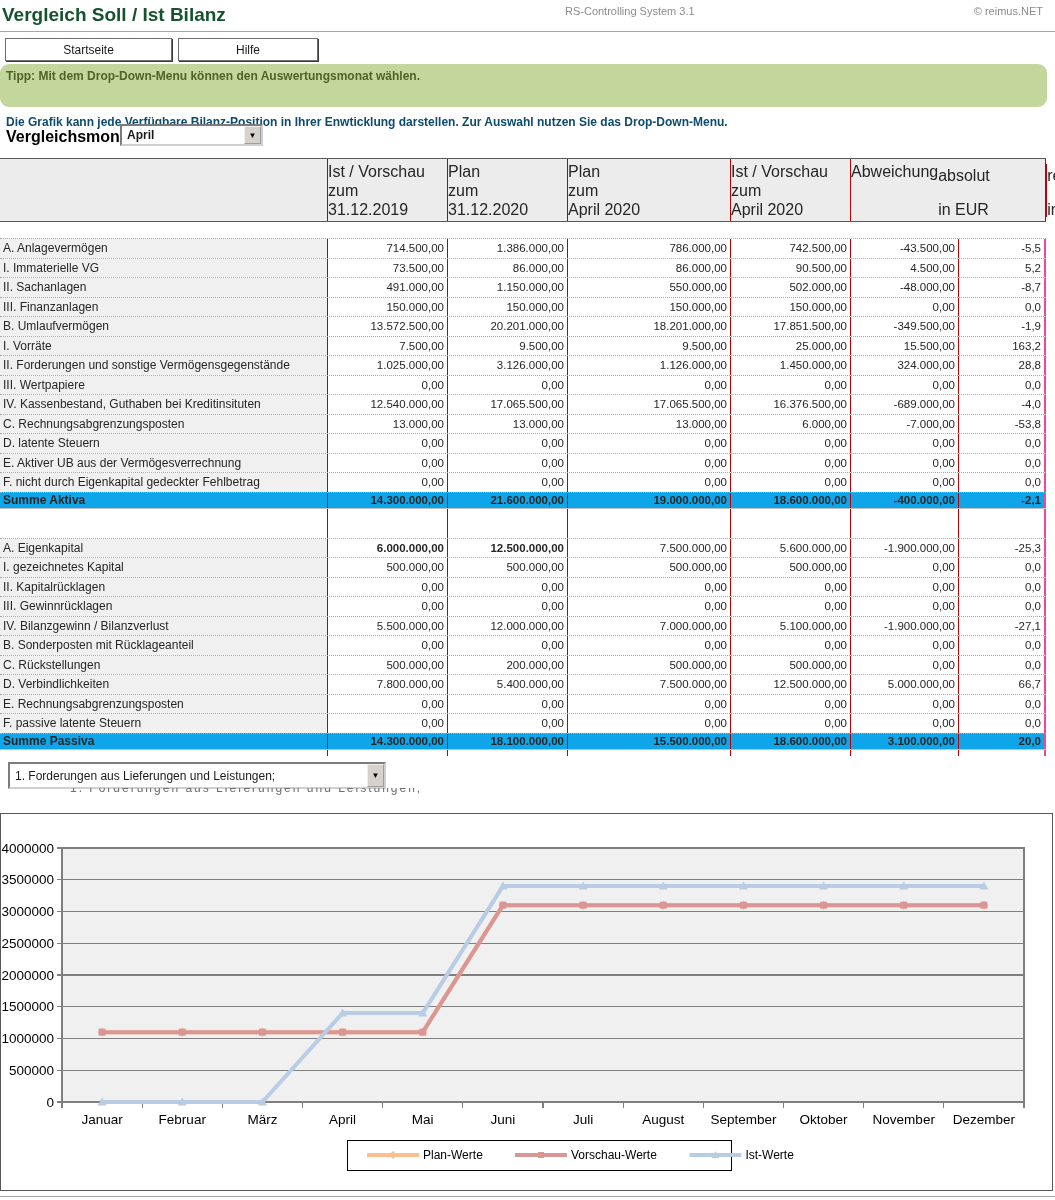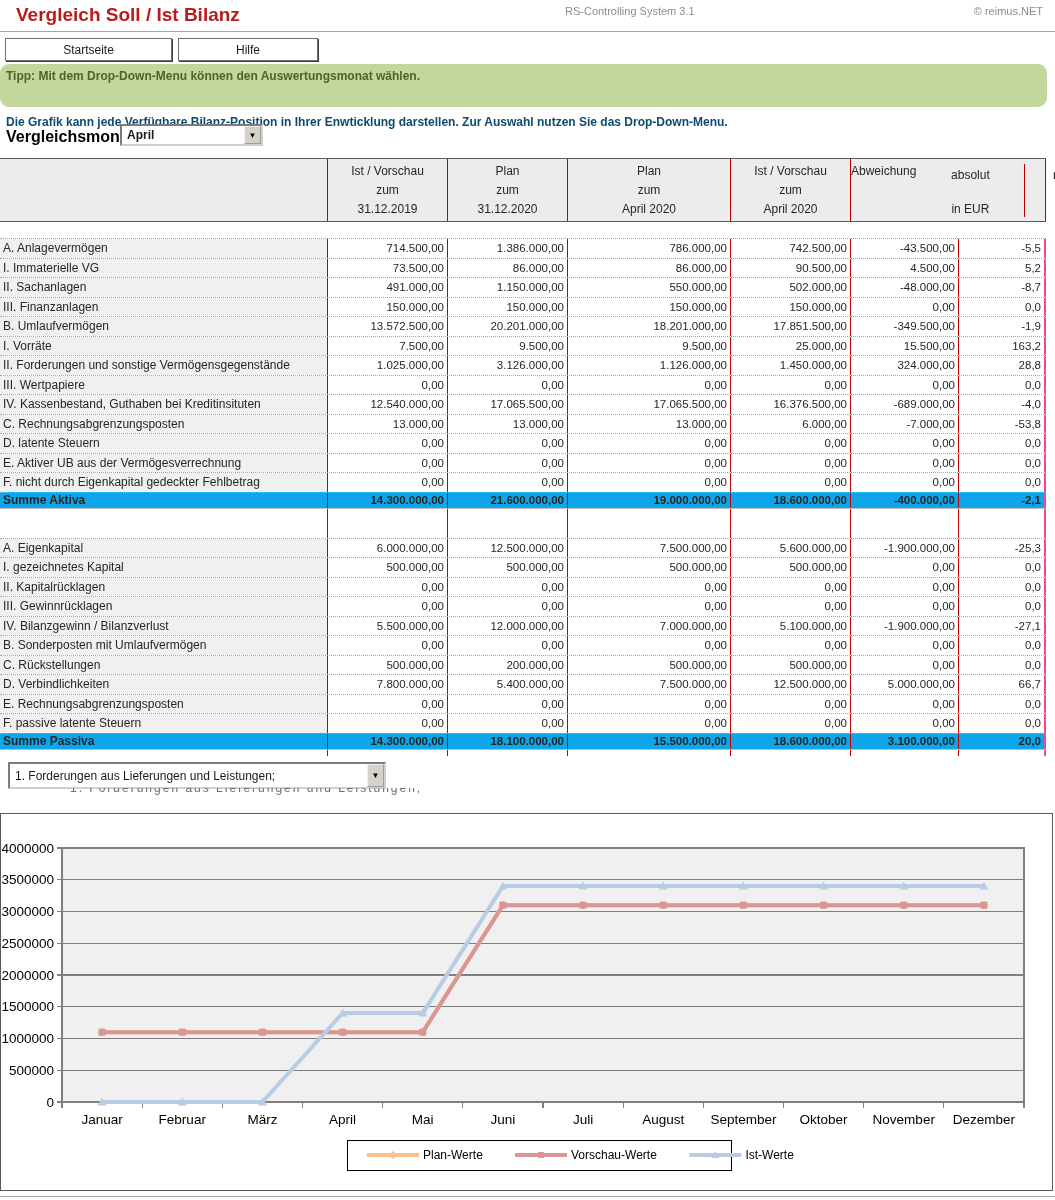--- a/index.html
+++ b/index.html
@@ -2,21 +2,21 @@
 <html><head>
 <meta charset="utf-8">
 <style>
   * { margin:0; padding:0; box-sizing:border-box; }
   html,body { background:#ffffff; }
   body {
     width:1055px; height:1200px; position:relative; overflow:hidden;
     font-family:"Liberation Sans","DejaVu Sans",sans-serif; color:#1a1a1a;
   }
   
-  #page-title { position:absolute; left:16px; top:4px; font-size:19px; font-weight:bold; color:#b91c1c; }
+  #page-title { position:absolute; left:2px; top:4px; font-size:19px; font-weight:bold; color:#14532d; }
   #app-name   { position:absolute; left:565px; top:5px; font-size:11px; color:#8c8c8c; }
   #copyright  { position:absolute; right:12px; top:5px; font-size:11px; color:#8c8c8c; }
   #title-rule { position:absolute; left:0; top:31px; width:1055px; border-top:1px solid #a6a6a6; }
   .nav-btn {
     position:absolute; top:38px; height:23px; background:#ffffff;
     border:1px solid #6e6e6e; box-shadow:1px 1px 0 #3c3c3c;
     font-family:inherit; font-size:12px; color:#1a1a1a; cursor:pointer;
   }
   #btn-start { left:5px;  width:167px; }
   #btn-hilfe { left:178px; width:140px; }
@@ -39,37 +39,37 @@
   #pos-combo   { left:8px; top:762px; width:378px; height:27px; }
   #pos-remnant { position:absolute; left:70px; top:788px; width:410px; height:7px; overflow:hidden; }
   #pos-remnant span { position:relative; top:-10px; font-size:12px; color:#6e6e6e; letter-spacing:2px; }
   
   #table { position:absolute; left:0; top:158px; width:1046px; }
   #thead {
     display:grid; grid-template-columns:327px 120px 120px 163px 120px 196px;
     height:64px; background:#ececec; border-top:1px solid #595959; border-bottom:1px solid #595959;
   }
   .hcol { border-left:1px solid #c00000; display:flex; flex-direction:column; justify-content:space-between; padding:5px 0 4px 0; }
-  .hcol div, #h-abw div { text-align:center; font-size:12px; color:#262626; line-height:15px; }
+  .hcol div, #h-abw div { font-size:16px; color:#262626; line-height:15px; }
   #h-abw { border-left:1px solid #c00000; border-right:1px solid #c00000; display:flex; flex-direction:row; padding:5px 0 4px 0; }
   #h-abw .abw-title { height:15px; }
   #h-abw .abw-sub { flex:1; display:grid; grid-template-columns:108px 88px; }
   #h-abw .abw-sub .sub2 { border-left:1px solid #c00000; }
   .abw-cell { display:flex; flex-direction:column; justify-content:space-between; padding-top:4px; }
   #tspacer { height:16px; }
   .t-row {
     display:grid; grid-template-columns:327px 120px 120px 163px 120px 108px 88px;
     height:19.5px; border-top:1px dotted #a6a6a6; align-items:center;
   }
   .t-row .lbl { background:#f0f0f0; font-size:12px; color:#262626; padding-left:3px; height:100%;
                 display:flex; align-items:center; white-space:nowrap; overflow:hidden; }
   .t-row .num { border-left:1px solid #c00000; font-size:11.5px; color:#262626; text-align:right;
                 padding-right:3px; height:100%; display:flex; align-items:center; justify-content:flex-end; }
   .t-row .num:last-child { border-right:2px solid #ec4899; }
-  .t-row .num.b { font-weight:normal;text-align:center; }
+  .t-row .num.b { font-weight:bold;text-align:center; }
   .t-row.total { background:#0ea5e9; height:17px; border-bottom:1px solid #bfbfbf; }
   .t-row.total .lbl { background:transparent; font-weight:bold; }
   .t-row.total .num { font-weight:bold; }
   .t-row.gap { height:29px; border-top:none; }
   .t-row.gap .lbl { background:transparent; }
   .t-row.stub { height:6px; border-top:none; }
   .t-row.stub .lbl { background:transparent; }
   
   #chartbox { position:absolute; left:0; top:813px; width:1053px; height:378px; border:1px solid #595959; background:#fff; }
   #bottom-rule { position:absolute; left:0; top:1196px; width:1055px; border-top:1px solid #a6a6a6; }
@@ -310,21 +310,21 @@
       <div class="t-row">
         <div class="lbl">IV. Bilanzgewinn / Bilanzverlust</div>
         <div class="num">5.500.000,00</div>
         <div class="num">12.000.000,00</div>
         <div class="num">7.000.000,00</div>
         <div class="num">5.100.000,00</div>
         <div class="num">-1.900.000,00</div>
         <div class="num">-27,1</div>
       </div>
       <div class="t-row">
-        <div class="lbl">B. Sonderposten mit Umlaufvermögen</div>
+        <div class="lbl">B. Sonderposten mit Rücklageanteil</div>
         <div class="num">0,00</div>
         <div class="num">0,00</div>
         <div class="num">0,00</div>
         <div class="num">0,00</div>
         <div class="num">0,00</div>
         <div class="num">0,0</div>
       </div>
       <div class="t-row">
         <div class="lbl">C. Rückstellungen</div>
         <div class="num">500.000,00</div>

